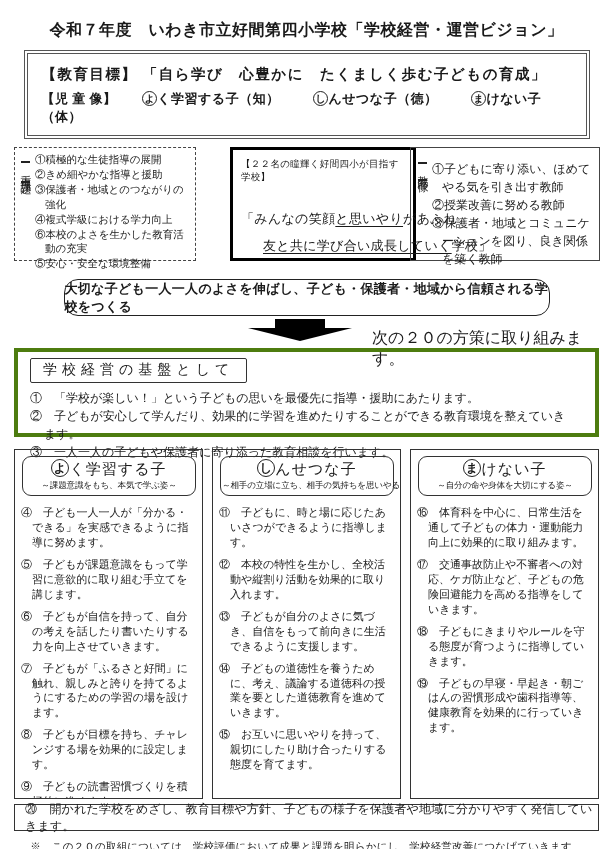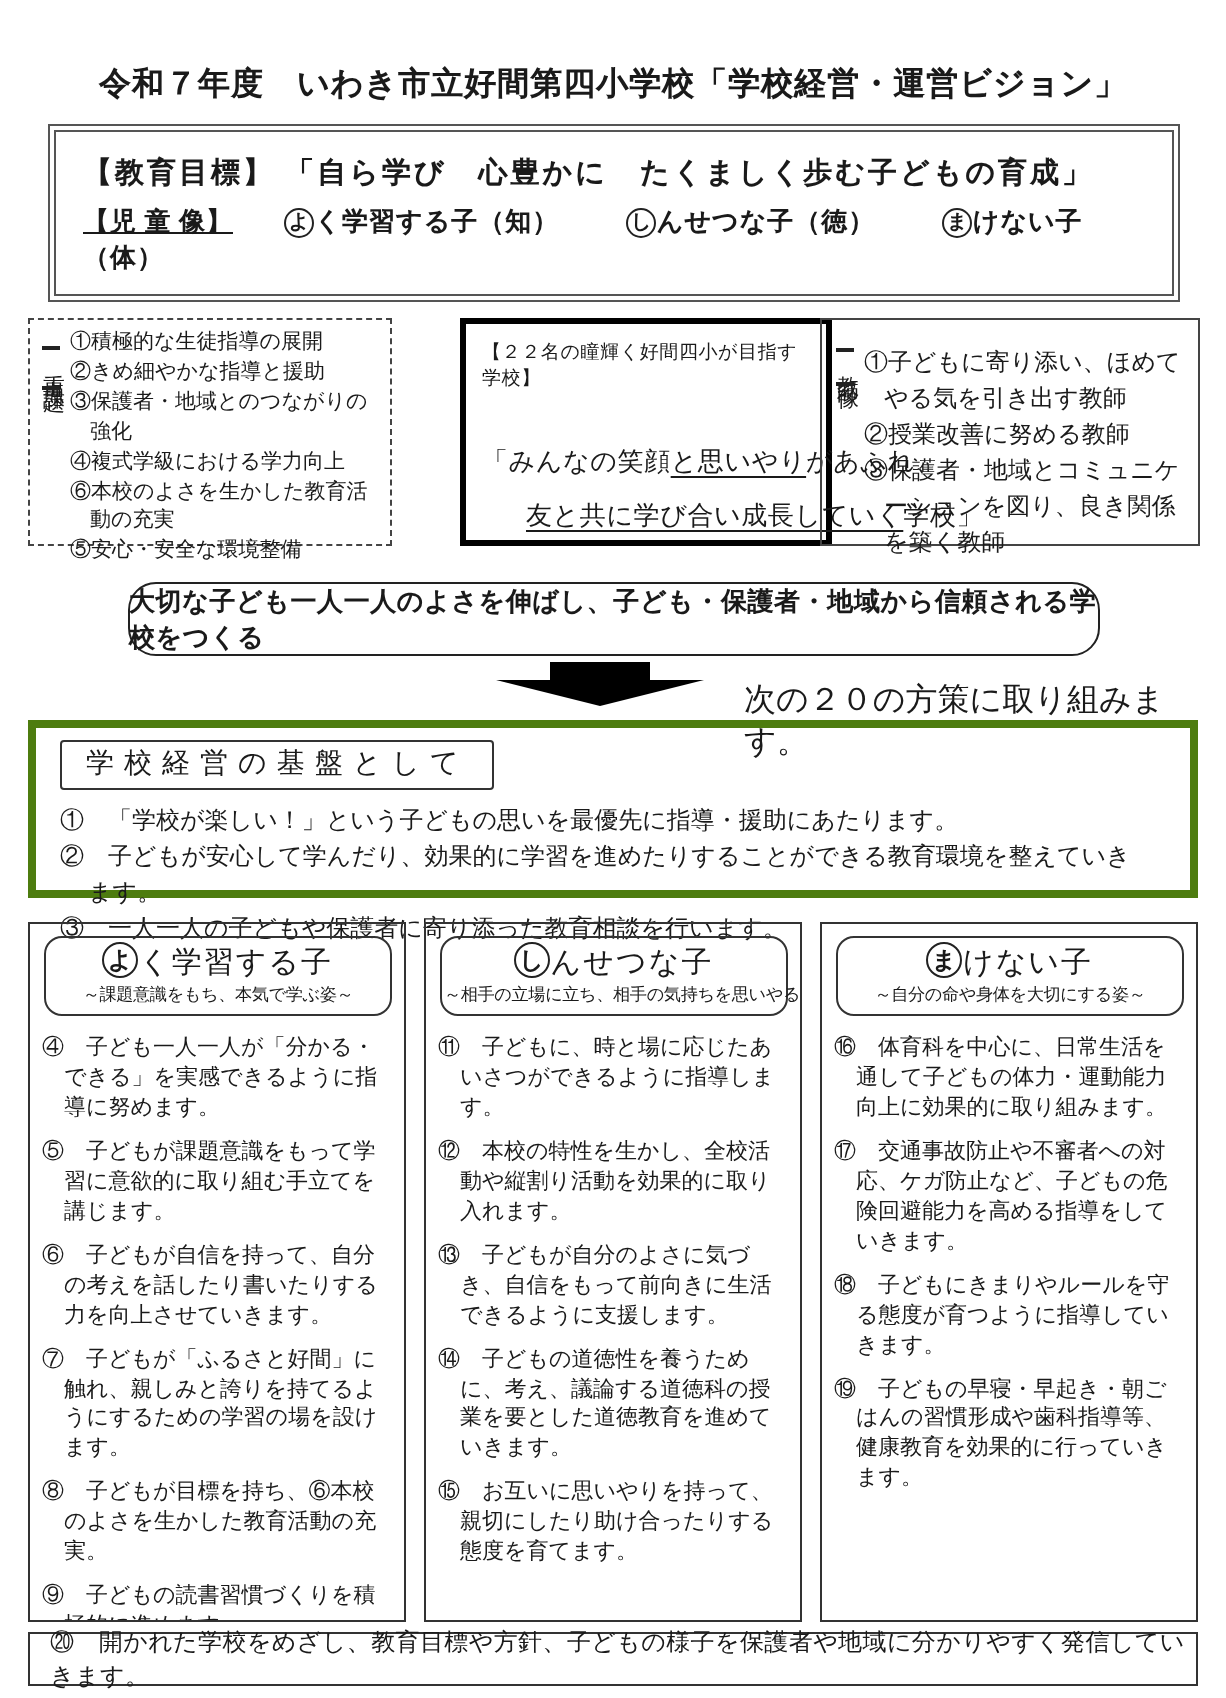--- a/index.html
+++ b/index.html
@@ -4,21 +4,21 @@
 <style>
   * { box-sizing: border-box; margin: 0; padding: 0; }
   html,body { width: 613px; height: 849px; }
   body {
     font-family: "Liberation Serif", "DejaVu Serif", serif;
     color: #1a1a1a; background: #ffffff; overflow: hidden;
   }
   .page { width: 613px; height: 849px; position: relative; }
 
   .title {
-    padding-top: 32px; text-align: center;
+    padding-top: 20px; text-align: center;
     font-family: Liberation Mono, monospace;
     font-weight: bold; font-size: 16px; letter-spacing: 0.5px;
   }
 
   .goal-box {
     margin: 9px auto 0; width: 566px;
     border: 4px double #555; padding: 7px 14px 9px;
   }
   .goal-row { font-size: 14.5px; font-weight: bold; letter-spacing: 1.5px; margin: 4px 0 6px; }
   .children-row { font-size: 13px; font-weight: bold; letter-spacing: 0.5px; }
@@ -100,21 +100,21 @@
 <div class="page">
 
   <div class="title">令和７年度　いわき市立好間第四小学校「学校経営・運営ビジョン」</div>
 
   <div class="goal-box">
     <div class="goal-row">
       <span>【教育目標】</span>
       <span>「自ら学び　心豊かに　たくましく歩む子どもの育成」</span>
     </div>
     <div class="children-row">
-      <span class="child" style="margin-right:22px;text-decoration:underline;">【児 童 像】</span>
+      <span class="child" style="margin-right:22px;">【児 童 像】</span>
       <span class="child"><span class="circle">よ</span><span>く学習する子（知）</span></span>
       <span class="child"><span class="circle">し</span><span>んせつな子（徳）</span></span>
       <span class="child"><span class="circle">ま</span><span>けない子（体）</span></span>
     </div>
   </div>
 
   <div class="row-top">
 
     <div class="pbox">
       <div class="vlabel-col">
@@ -178,21 +178,21 @@
       <div class="col-title">
         <span class="circle2">よ</span><span class="col-title-rest">く学習する子</span>
       </div>
       <div class="col-sub">～課題意識をもち、本気で学ぶ姿～</div>
     </div>
     <div class="col-items">
           <div class="item">④　子ども一人一人が「分かる・できる」を実感できるように指導に努めます。</div>
           <div class="item">⑤　子どもが課題意識をもって学習に意欲的に取り組む手立てを講じます。</div>
           <div class="item">⑥　子どもが自信を持って、自分の考えを話したり書いたりする力を向上させていきます。</div>
           <div class="item">⑦　子どもが「ふるさと好間」に触れ、親しみと誇りを持てるようにするための学習の場を設けます。</div>
-          <div class="item">⑧　子どもが目標を持ち、⑥本校のよさを生かした教育活動の充実。</div>
+          <div class="item">⑧　子どもが目標を持ち、チャレンジする場を効果的に設定します。</div>
           <div class="item">⑨　子どもの読書習慣づくりを積極的に進めます。</div>
         </div>
   </div>
 
   <div class="col">
     <div class="col-head">
       <div class="col-title">
         <span class="circle2">し</span><span class="col-title-rest">んせつな子</span>
       </div>
       <div class="col-sub">～相手の立場に立ち、相手の気持ちを思いやる姿～</div>

